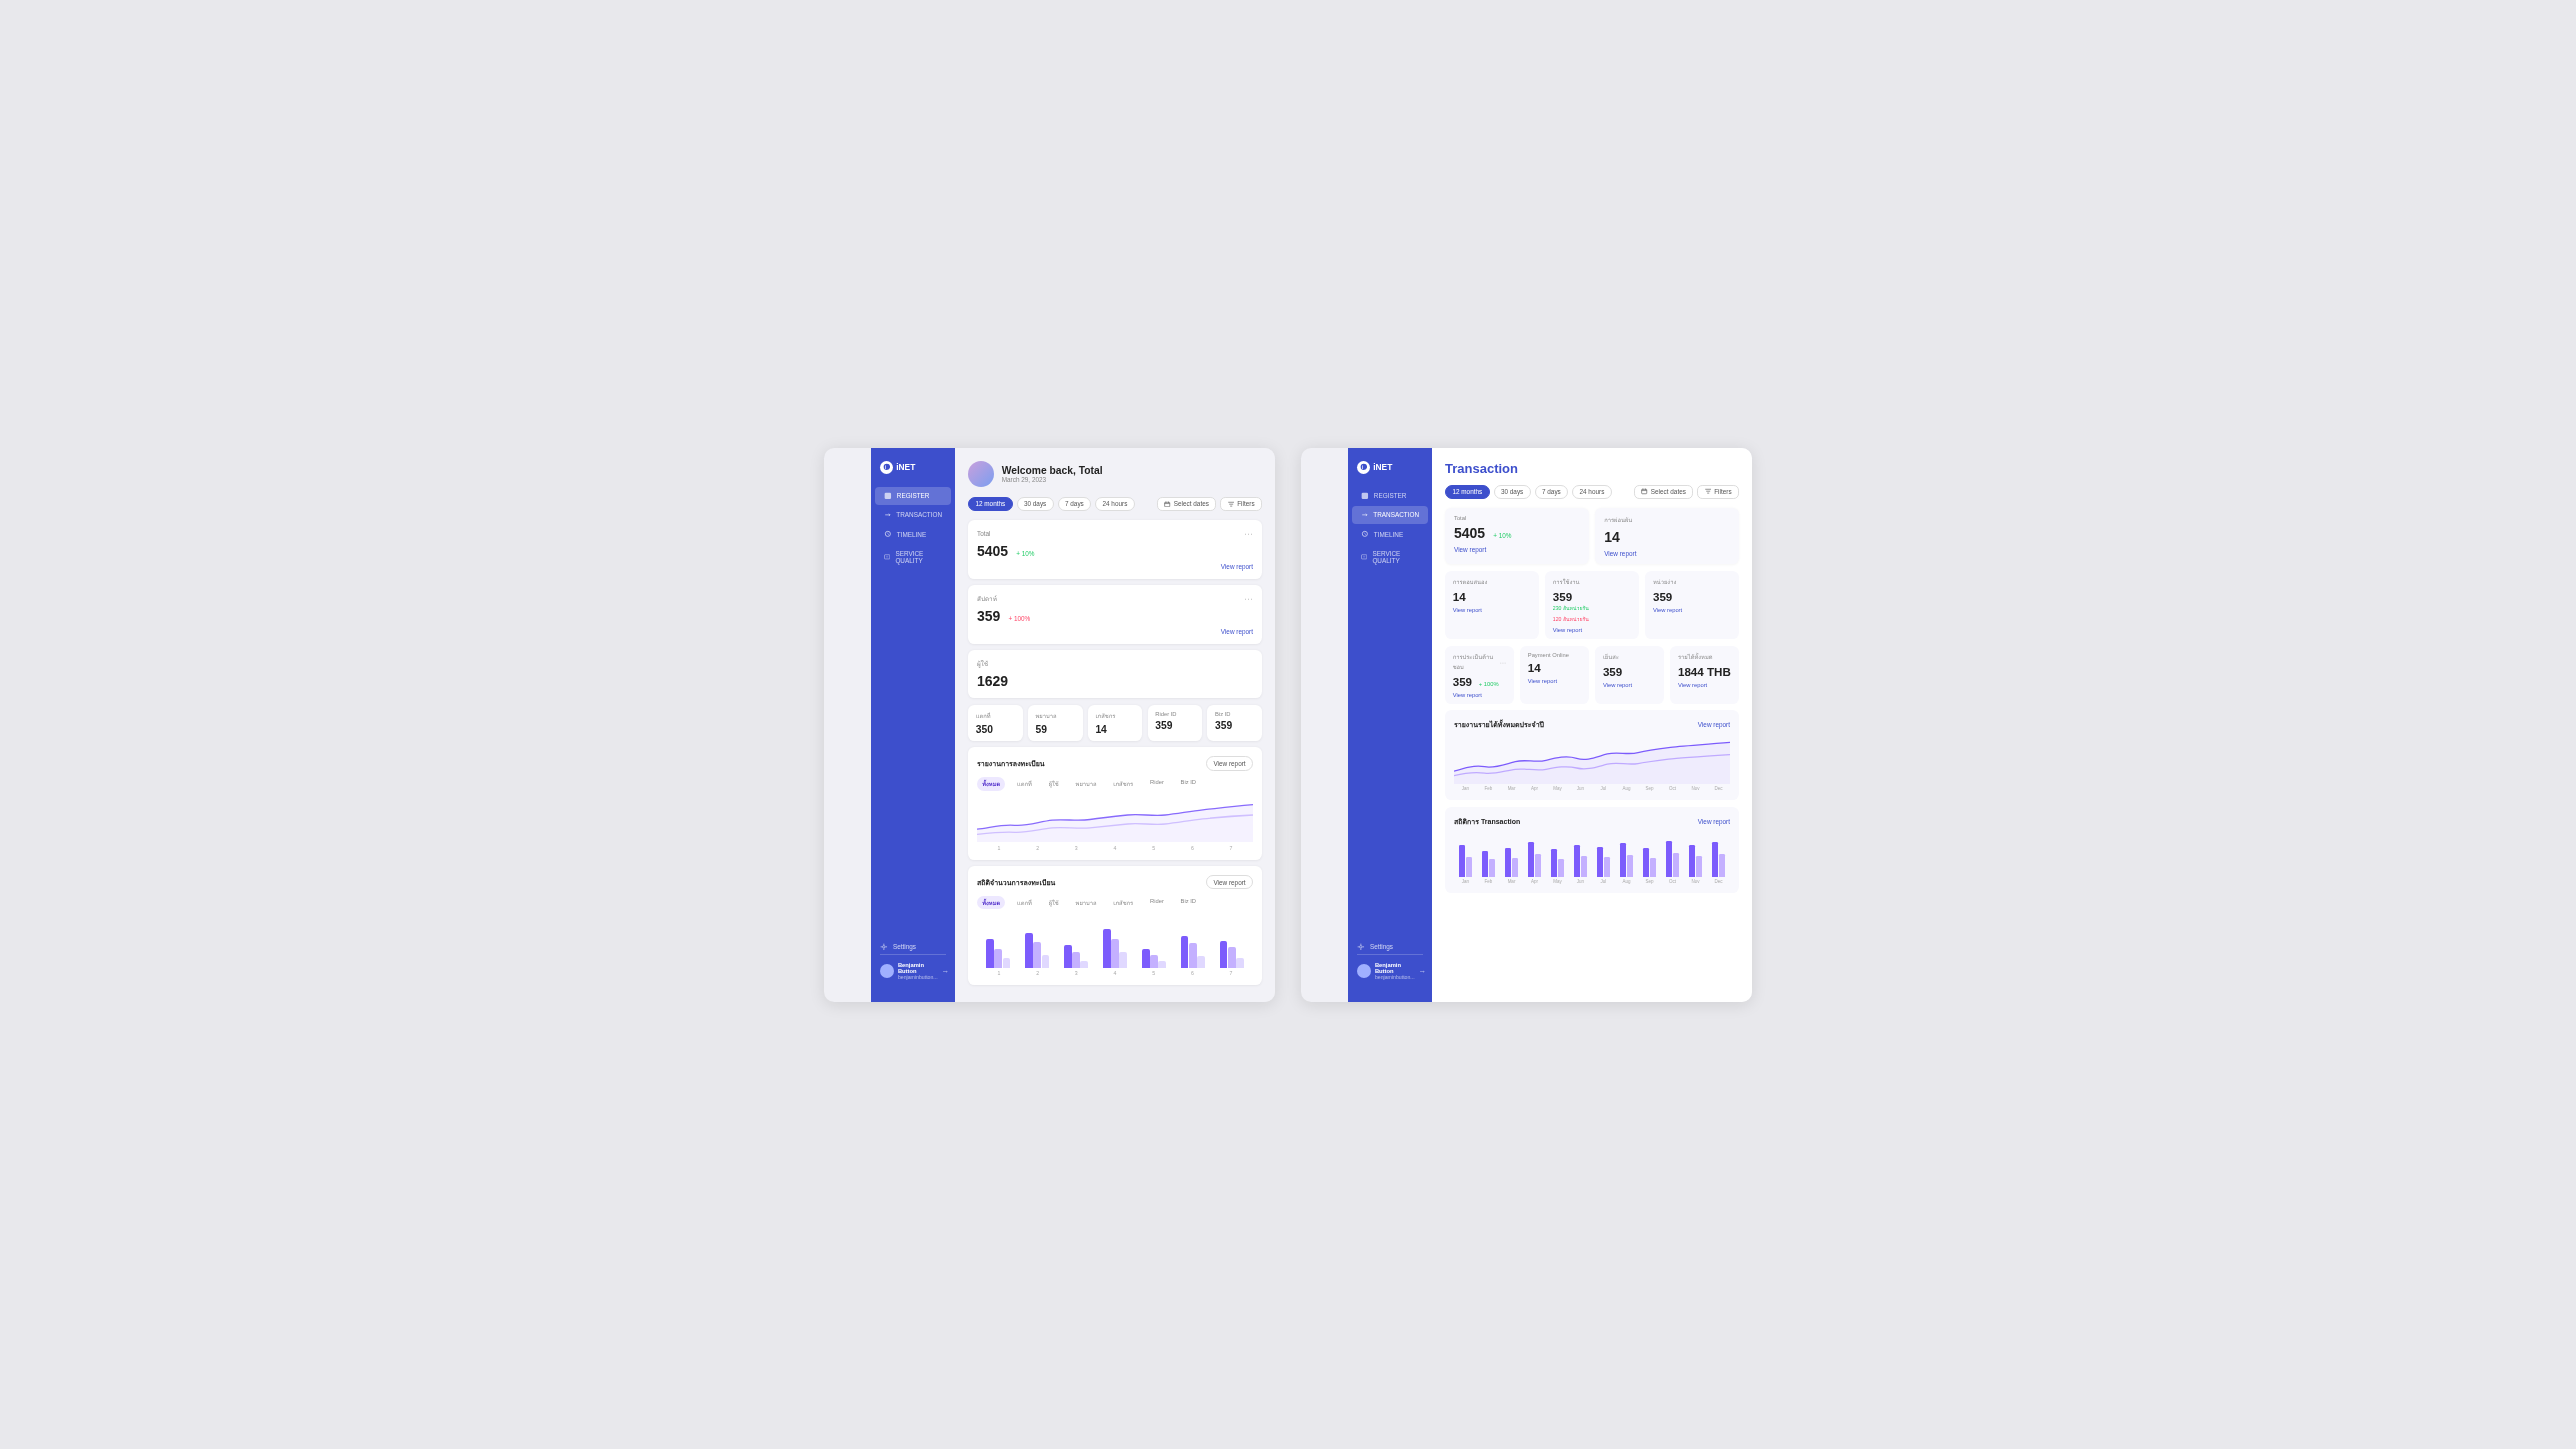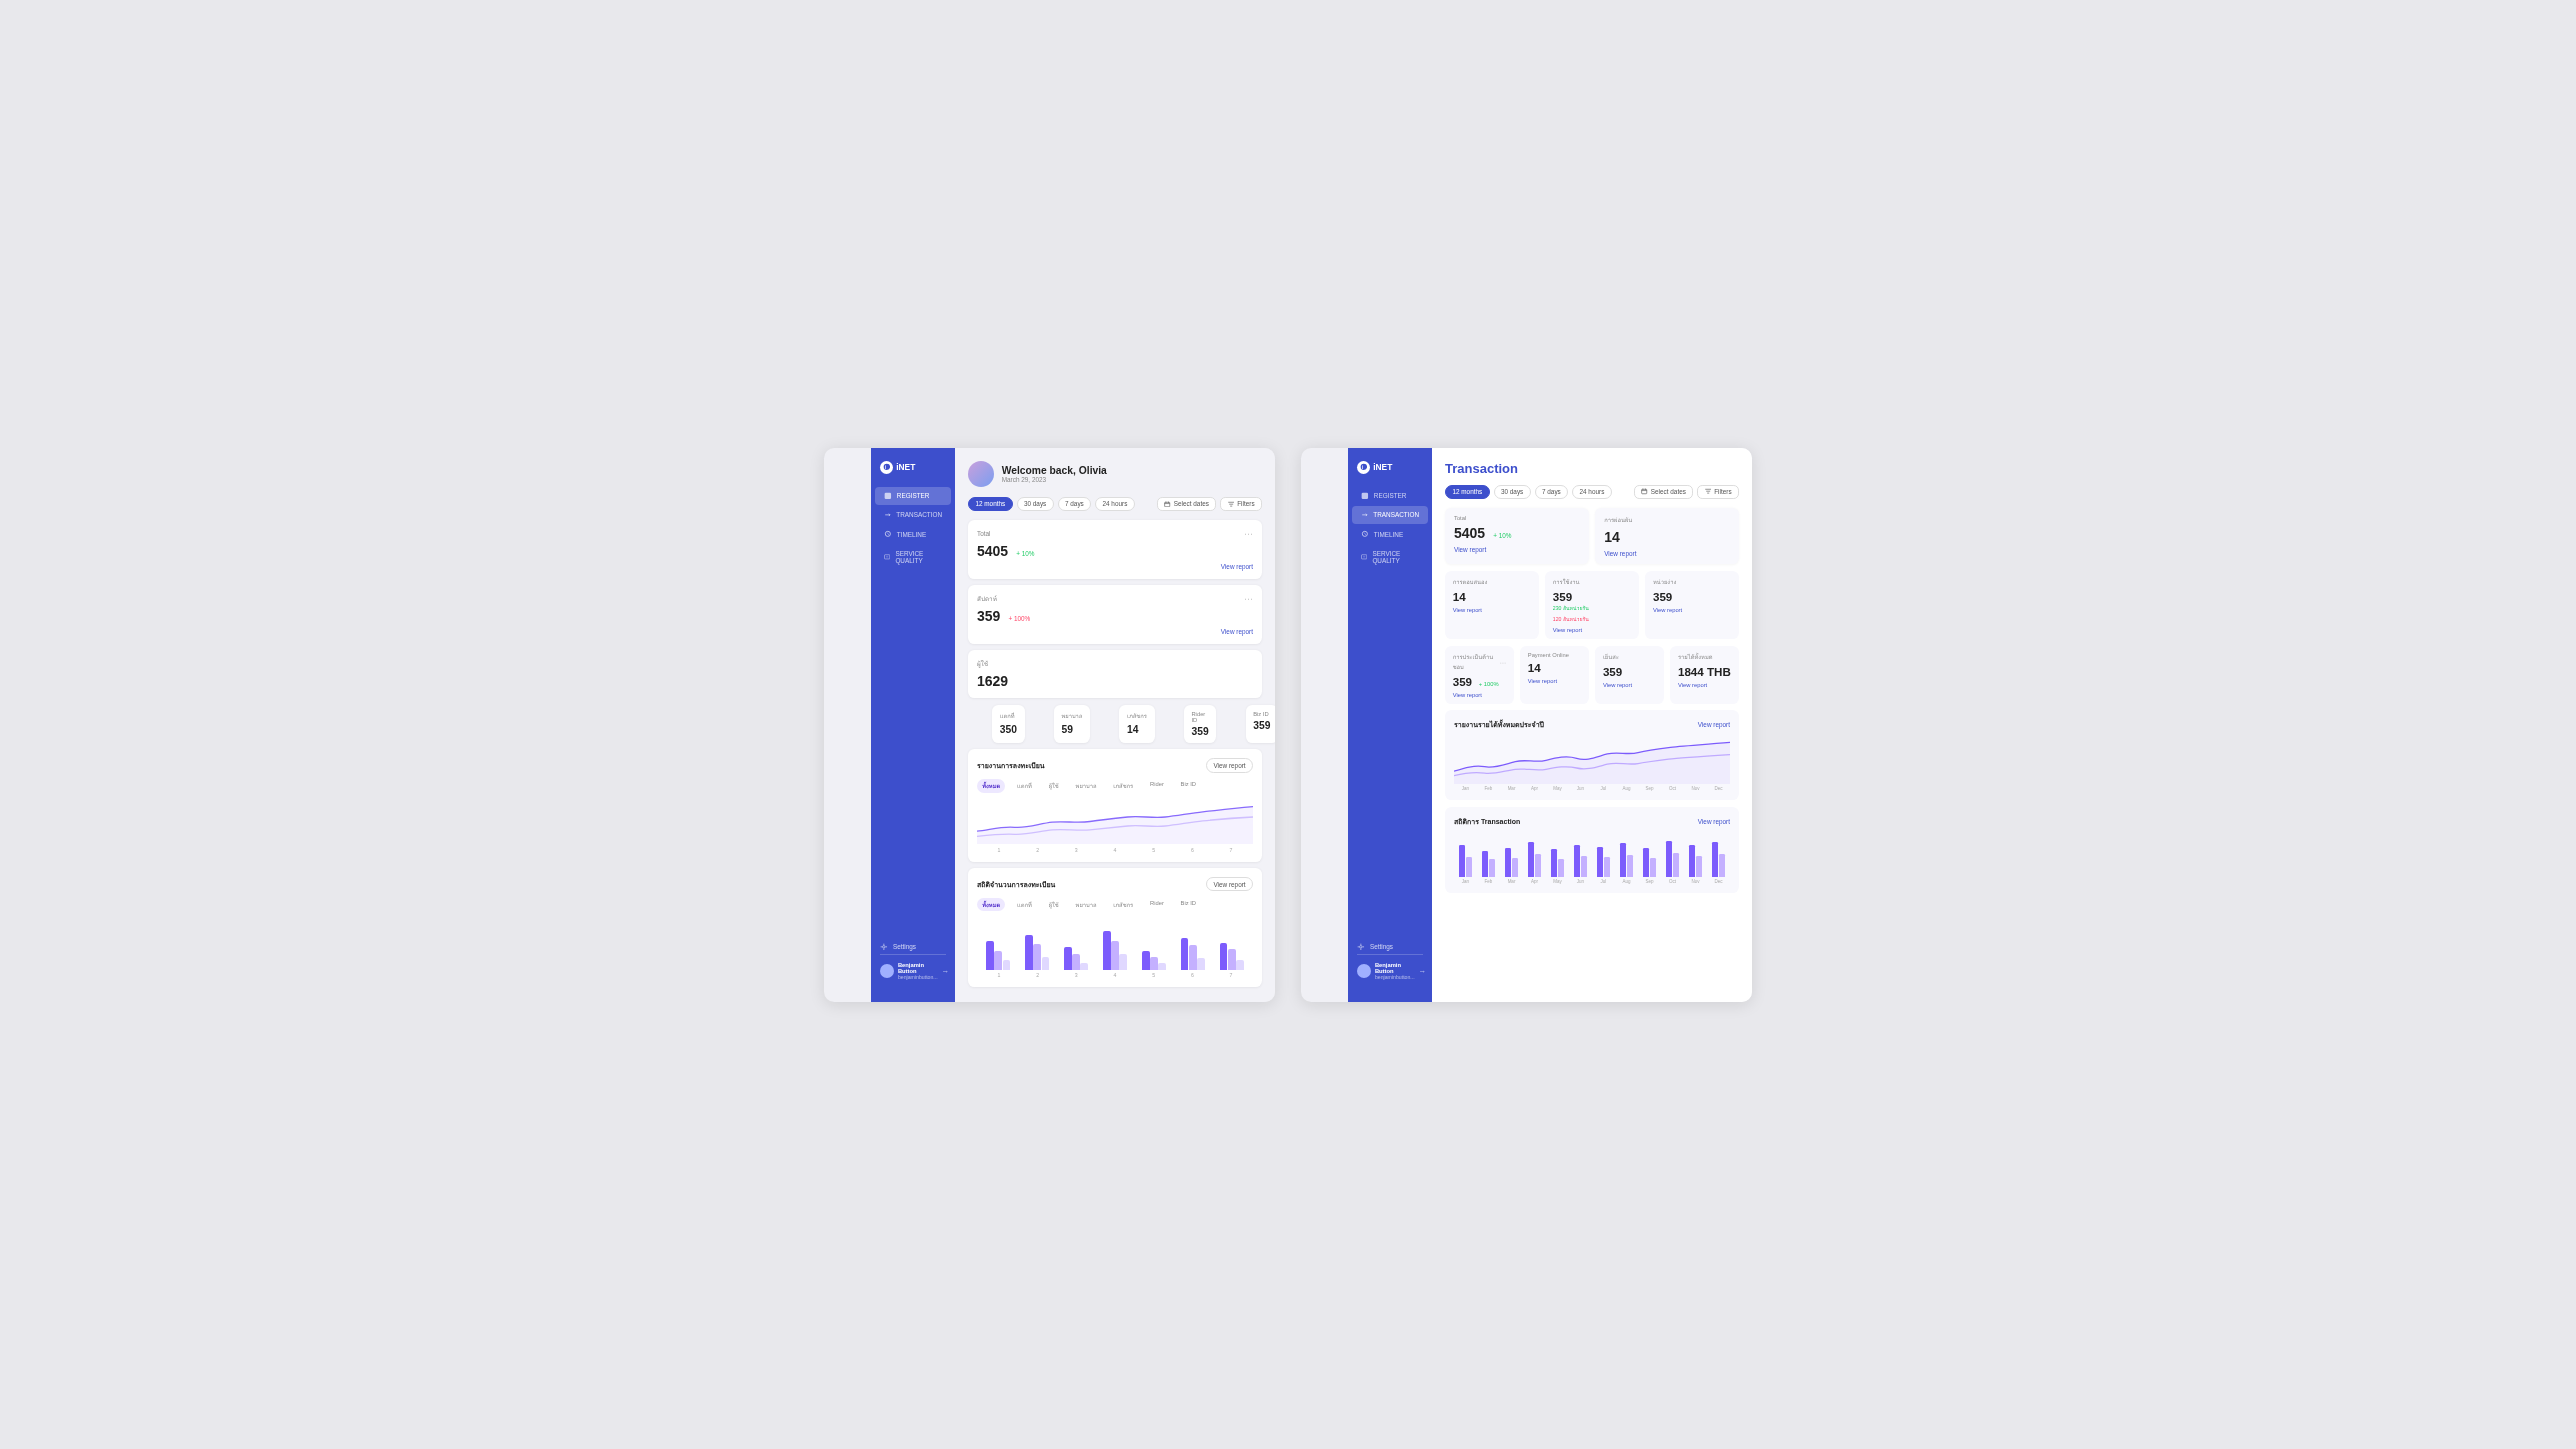--- a/index.html
+++ b/index.html
@@ -239,21 +239,20 @@
       display: flex;
       gap: 5.2px;
       margin-bottom: 6.4px;
     }
     .stat-card {
       flex: 1;
       background: white;
       border-radius: 6.4px;
       padding: 6.4px 7.7px;
       box-shadow: 0 0.6px 2.6px rgba(0,0,0,0.06);
-      margin-left: 24px;
     }
     .stat-label {
       font-size: 5.8px;
       color: #888;
       margin-bottom: 2.6px;
     }
     .stat-value {
       font-size: 10.3px;
       font-weight: 700;
       color: #222;
@@ -555,21 +554,21 @@
         <span class="logout-icon">→</span>
       </div>
     </div>
   </div>
 
   <div class="main-content">
 
     <div class="welcome-header">
       <div class="welcome-avatar"></div>
       <div>
-        <div class="welcome-title">Welcome back, Olivia</div>
+        <div class="welcome-title">Welcome back, Total</div>
         <div class="welcome-date">March 29, 2023</div>
       </div>
     </div>
 
     <div class="filter-row">
       <button class="filter-btn active">12 months</button>
       <button class="filter-btn">30 days</button>
       <button class="filter-btn">7 days</button>
       <button class="filter-btn">24 hours</button>
       <div class="filter-spacer"></div>

